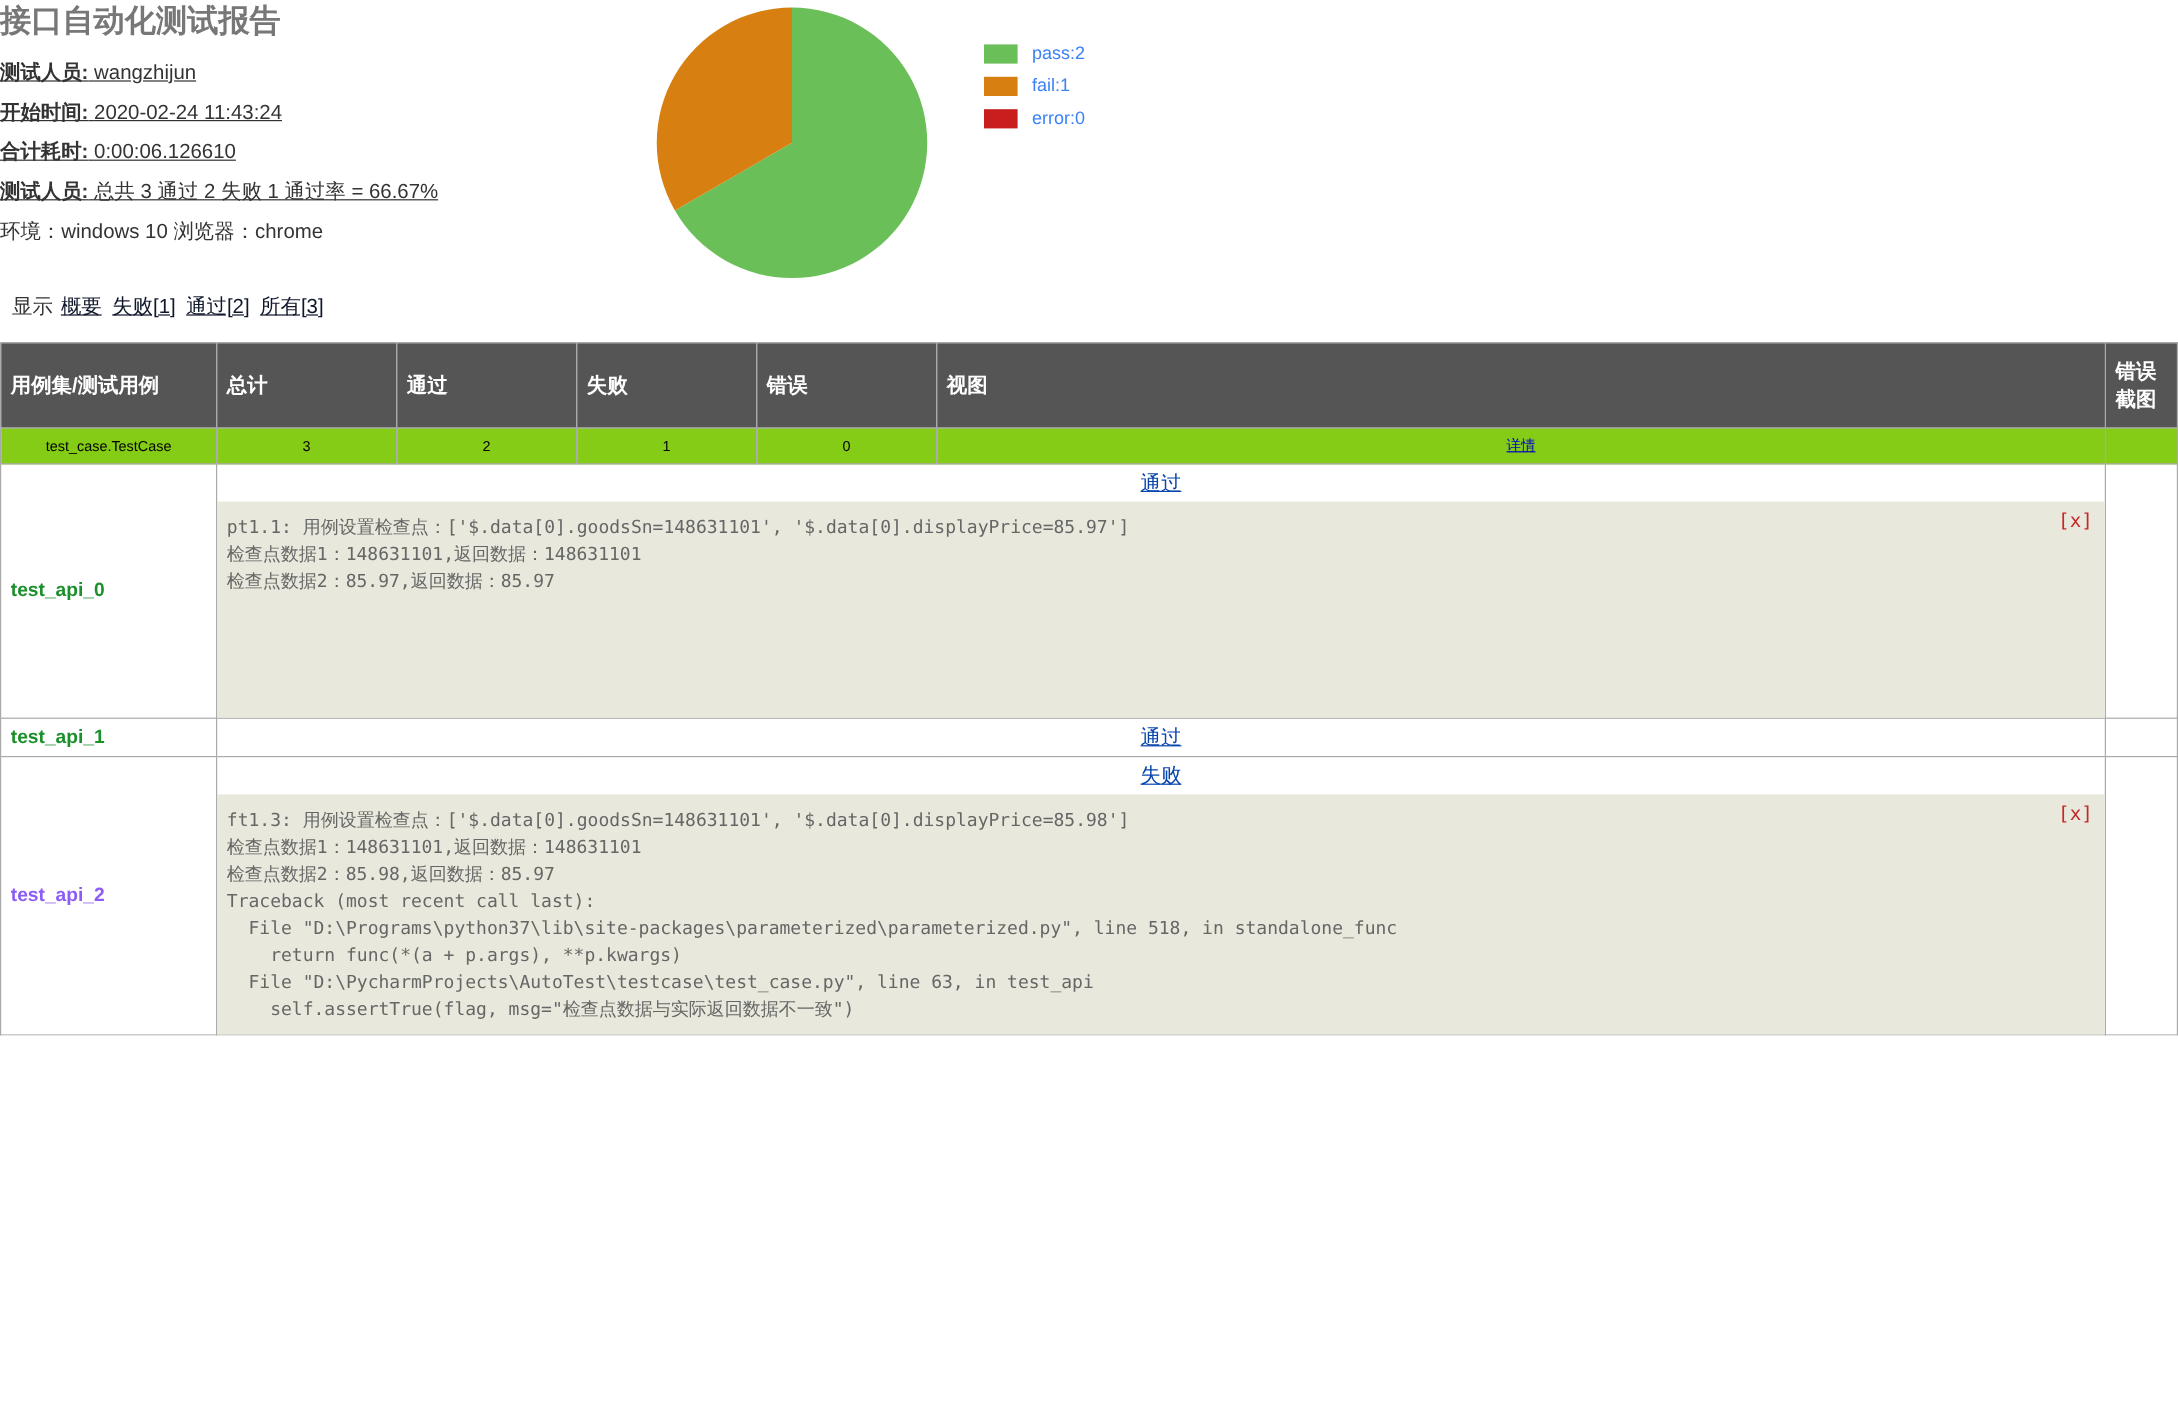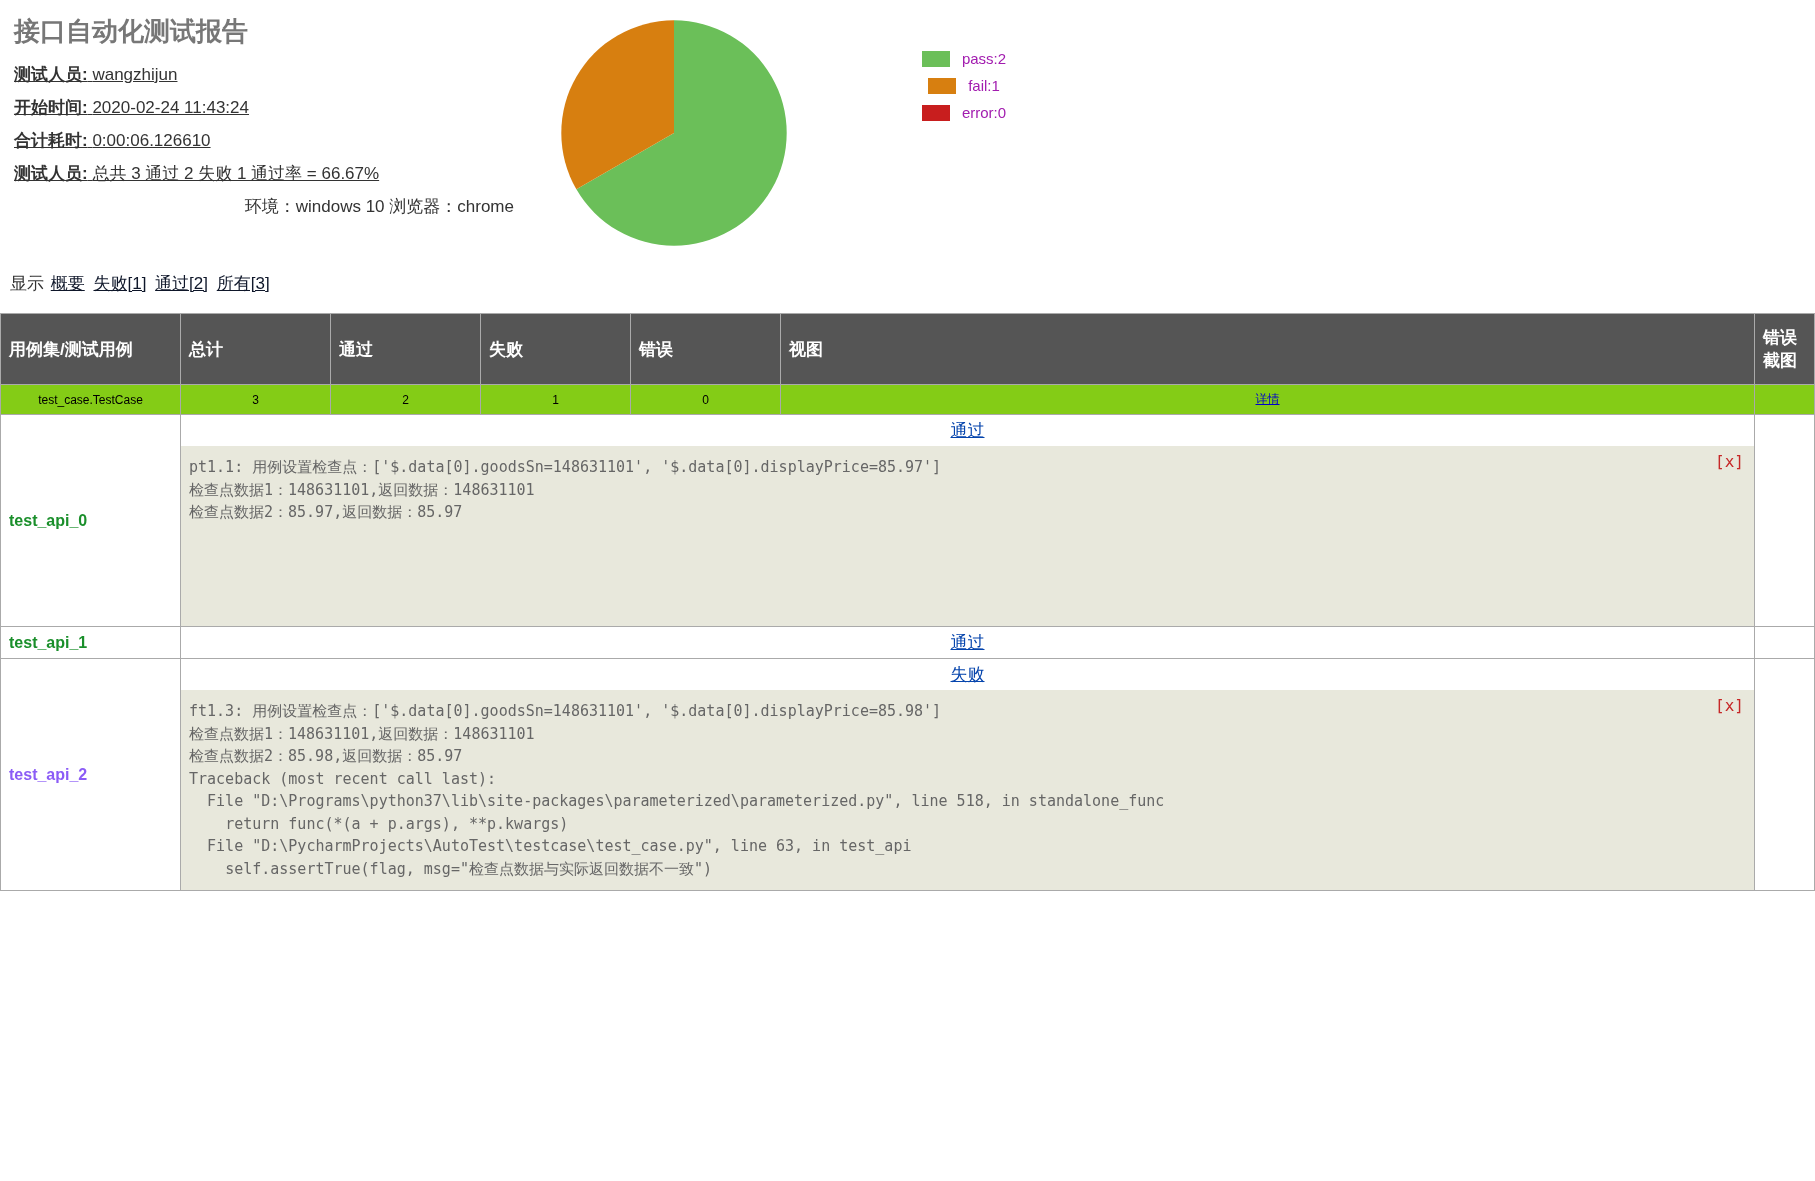--- a/index.html
+++ b/index.html
@@ -5,32 +5,32 @@
 * { box-sizing: border-box; margin: 0; padding: 0; }
 body {
   font-family: "Microsoft YaHei", Arial, sans-serif;
   font-size: 16px;
   color: #333;
   background: #fff;
 }
 .header-row {
   display: flex;
   align-items: flex-start;
-  padding: 14px;
+  padding: 0;
 }
 .meta-block { flex: 0 0 500px; }
 h2.title { color: #777; font-size: 26px; font-weight: bold; margin-bottom: 14px; }
 .meta-line { margin: 10px 0; font-size: 17px; text-decoration: underline; }
 .meta-line b { font-weight: bold; }
-.env-line { font-size: 17px; text-align: right; }
+.env-line { font-size: 17px; }
 
 .chart-wrap { flex: 0 0 320px; display: flex; justify-content: center; align-items: flex-start; padding-top: 4px; }
 .pie { width: 230px; height: 230px; }
 .legend-wrap { flex: 0 0 260px; padding-top: 36px; font-size: 15px; }
-.legend-item { display: flex; align-items: center; margin-bottom: 10px; color: #a21caf; justify-content: center; }
+.legend-item { display: flex; align-items: center; margin-bottom: 10px; color: #3b82f6; }
 .legend-swatch { width: 28px; height: 16px; margin-right: 12px; }
 
 .filter-line { padding: 10px; font-size: 17px; }
 .filter-line a { color: #0f172a; text-decoration: underline; margin: 0 2px; cursor: pointer; }
 
 table.results {
   width: 100%;
   border-collapse: collapse;
   margin-top: 8px;
   table-layout: fixed;

